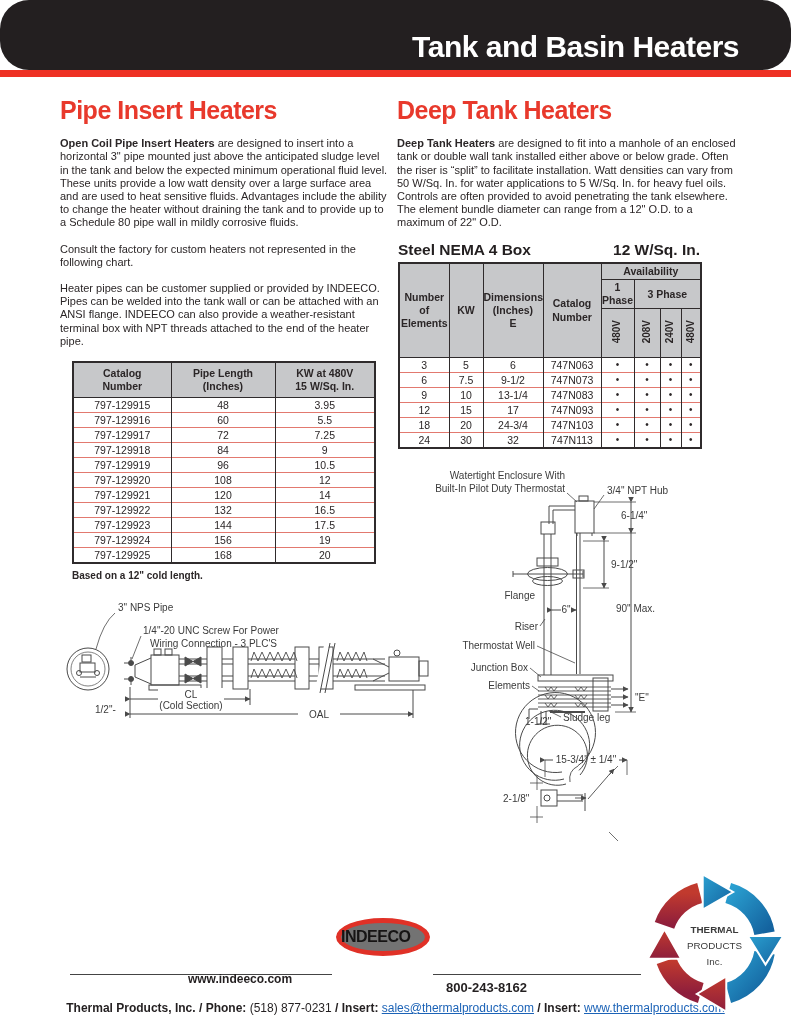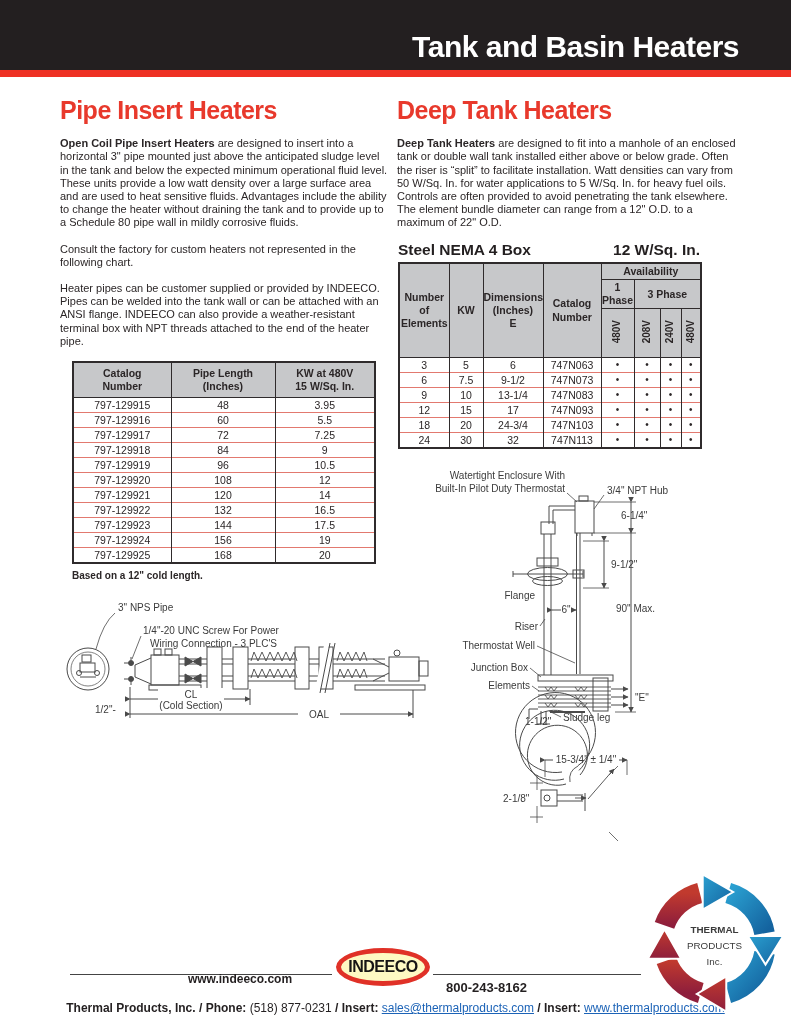--- a/index.html
+++ b/index.html
@@ -1,20 +1,20 @@
 <!DOCTYPE html>
 <html><head>
 <meta charset="utf-8">
 <style>
   html,body{margin:0;padding:0;background:#888;}
   .page{position:relative;width:791px;height:1024px;background:#ffffff;overflow:hidden;
         font-family:"Liberation Sans",sans-serif;color:#2b2627;}
   
   .topbar{position:absolute;left:0;top:0;width:791px;height:70px;background:#231f20;
-          display:flex;align-items:flex-end;justify-content:flex-end;}
+          display:flex;align-items:flex-end;justify-content:flex-end;border-radius:29px;}
   .topbar h1{margin:0 52px 6px 0;color:#ffffff;font-size:30px;font-weight:bold;letter-spacing:-0.5px;}
   .stripe{position:absolute;left:0;top:70px;width:791px;height:7px;background:#ee3124;}
   
   .col{position:absolute;top:104px;font-size:11px;line-height:13.2px;}
   .col-left{left:60px;width:331px;}
   .col-right{left:397px;width:344px;}
   h2.red{margin:0 0 20px 0;color:#e8392c;font-size:25px;font-weight:bold;letter-spacing:-0.5px;}
   .col p{margin:0 0 13px 0;}
   .b{font-weight:bold;}
   
@@ -35,22 +35,22 @@
   
   svg{position:absolute;overflow:visible;}
   svg text{font-family:"Liberation Sans",sans-serif;font-size:10px;fill:#3b3b3b;}
   .diag-pipe{left:55px;top:597px;}
   .diag-tank{left:425px;top:462px;}
   .diag-coil{left:485px;top:735px;}
   
   .rule{position:absolute;top:974px;height:1px;background:#444;}
   .rule-left{left:70px;width:262px;}
   .rule-right{left:433px;width:208px;}
-  .indeeco-logo{position:absolute;left:336px;top:948px;width:94px;height:38px;border:5px solid #e03127;
-                border-radius:50%;background:#fef9c3;display:flex;align-items:center;justify-content:center;box-sizing:border-box;}
+  .indeeco-logo{position:absolute;left:336px;top:918px;width:94px;height:38px;border:5px solid #e03127;
+                border-radius:50%;background:#737373;display:flex;align-items:center;justify-content:flex-start;box-sizing:border-box;}
   .indeeco-logo span{font-weight:bold;font-size:16px;letter-spacing:-0.5px;color:#161414;}
   .site-left{position:absolute;left:150px;top:972px;width:180px;text-align:center;font-weight:bold;font-size:12px;color:#231f20;}
   .phone-right{position:absolute;left:446px;top:980px;font-weight:bold;font-size:13px;color:#231f20;}
   .contact-line{position:absolute;left:0;top:1001px;width:791px;text-align:center;font-size:12px;color:#231f20;}
   .contact-line .link{color:#1c63b7;text-decoration:underline;cursor:pointer;}
   .thermal-logo{left:638px;top:862px;}
 </style>
 </head>
 <body>
 

